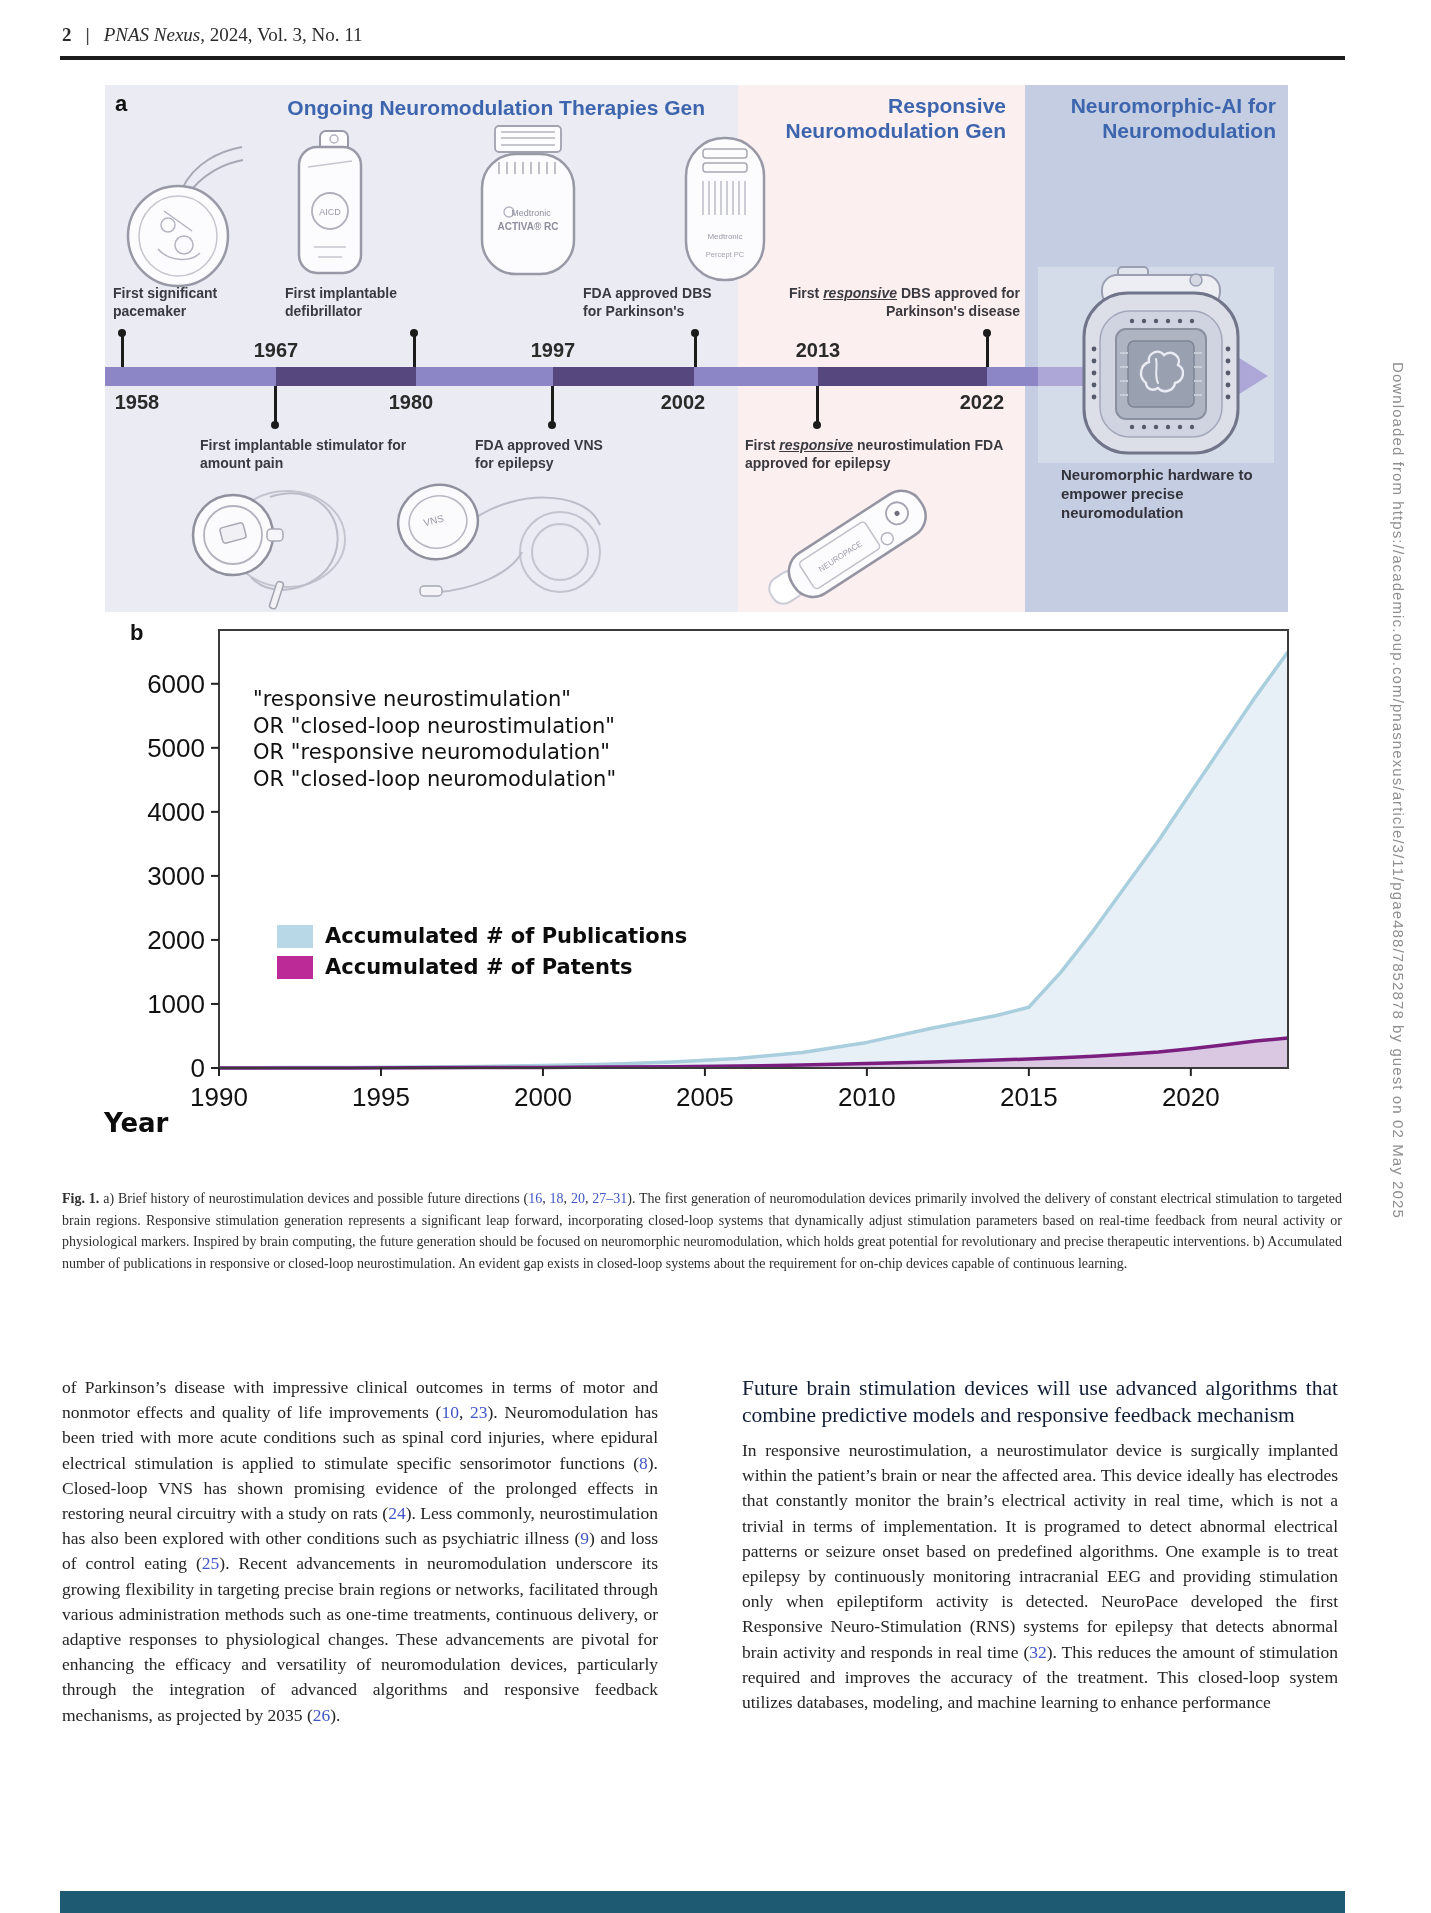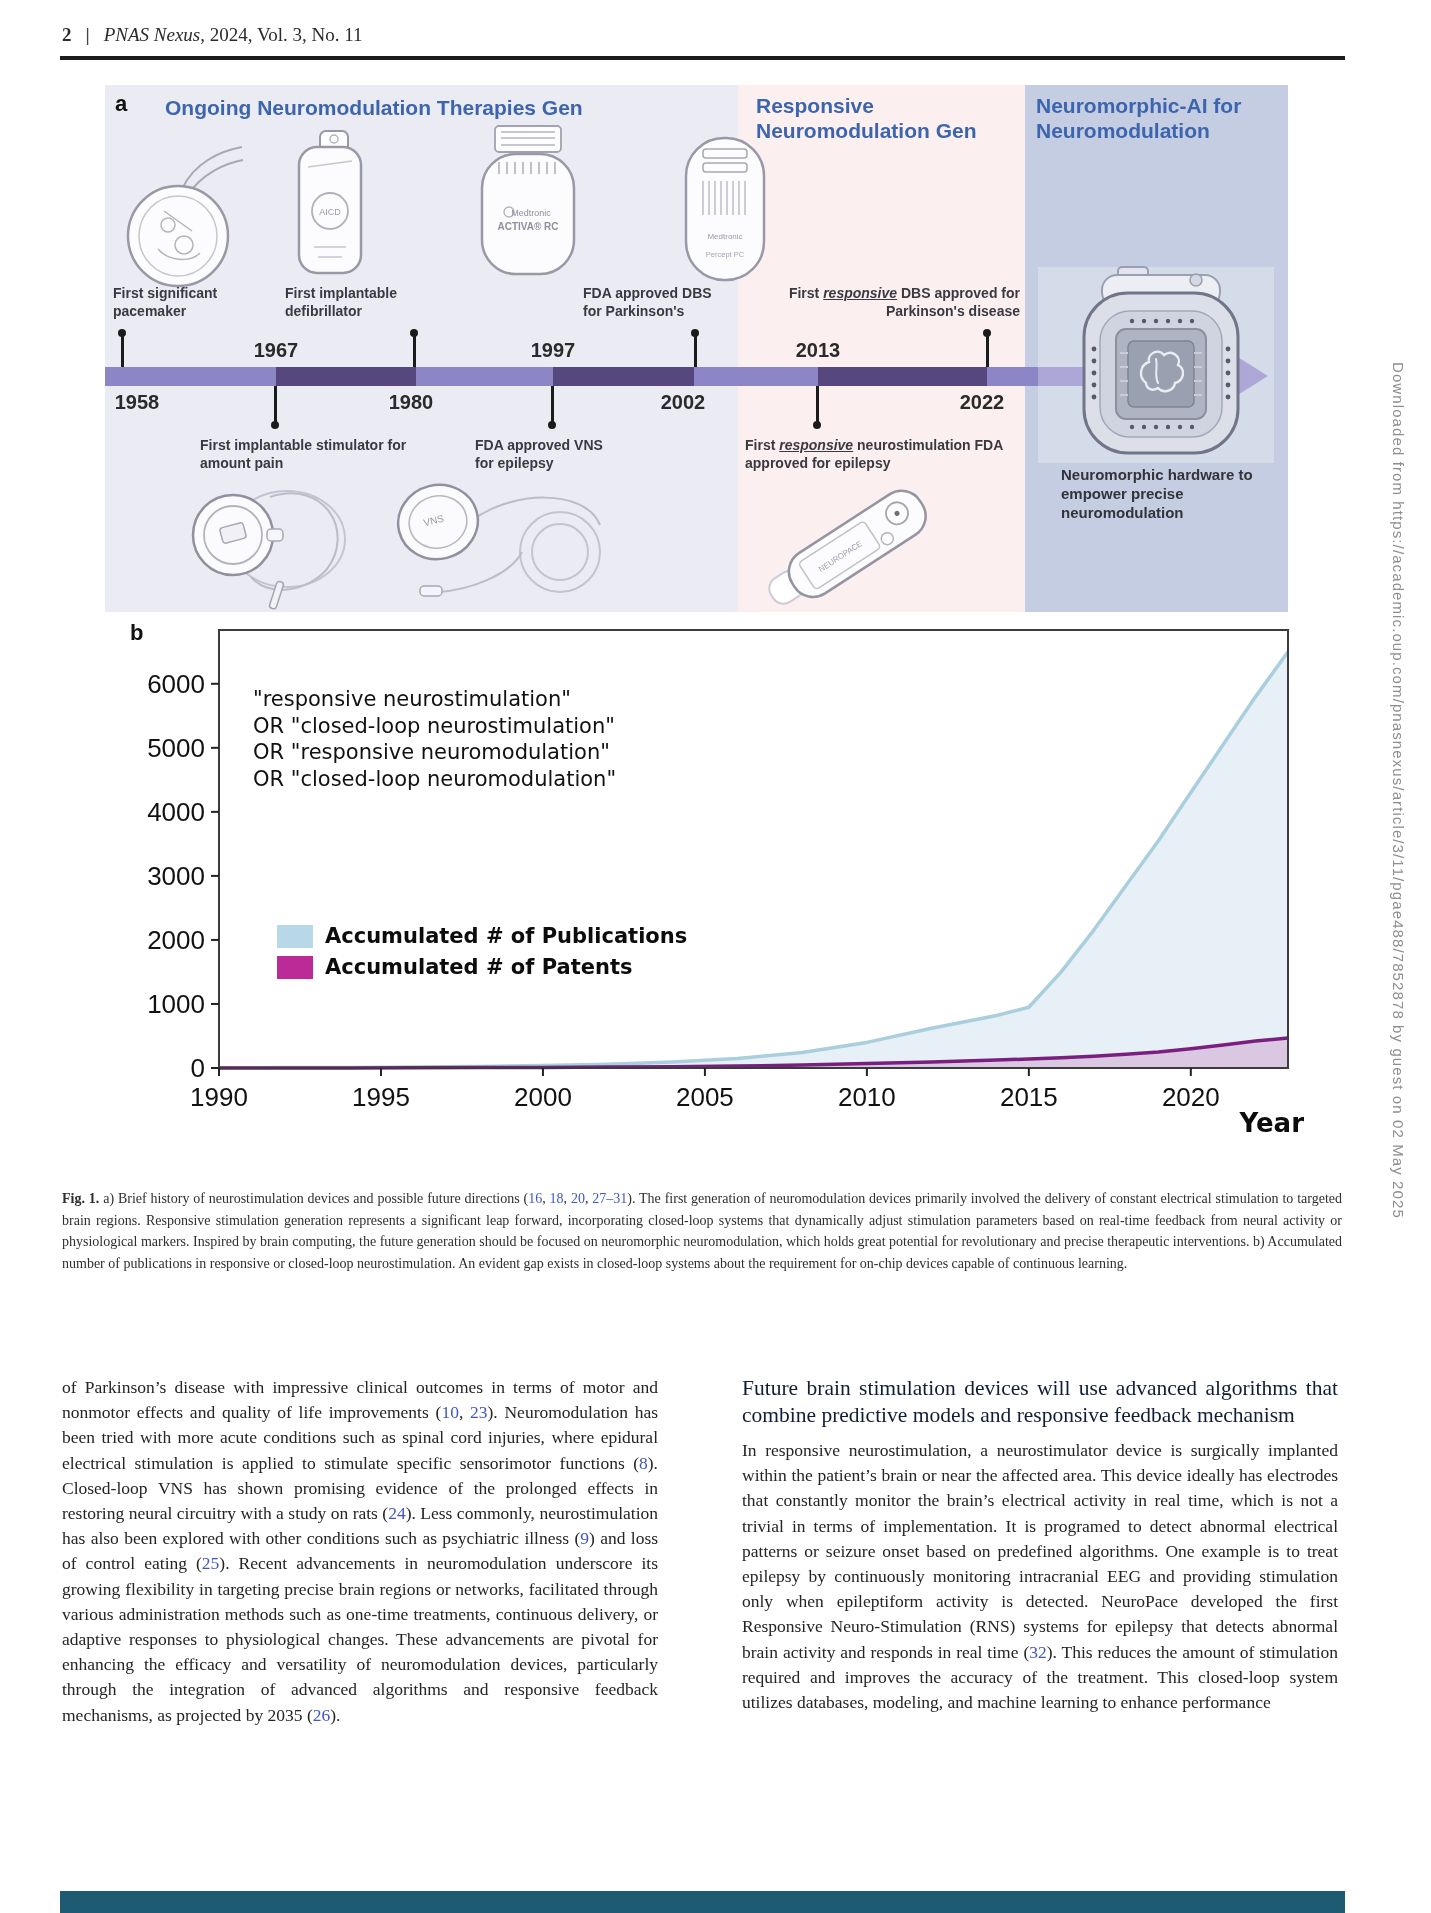--- a/index.html
+++ b/index.html
@@ -14,21 +14,21 @@
   #journal-header .jname{font-style:italic;}
   #top-rule{left:60px;top:56px;width:1285px;height:4px;background:#1c1c1c;}
 
   
   #figure-a{left:105px;top:85px;width:1183px;height:527px;font-family:"Liberation Sans", sans-serif;}
   .sec{position:absolute;top:0;height:527px;}
   #sec-ongoing{left:0;width:633px;background:var(--c-section_bg_ongoing);}
   #sec-responsive{left:633px;width:287px;background:var(--c-section_bg_responsive);}
   #sec-neuro{left:920px;width:263px;background:var(--c-section_bg_neuromorphic);}
   .sec-header{position:absolute;font-weight:bold;color:var(--c-section_header_blue);
-              font-size:21px;line-height:25px;text-align:left;}
+              font-size:21px;line-height:25px;text-align:right;}
   #panel-a-label{left:10px;top:6px;font-size:22px;font-weight:bold;color:#111;}
   .ev-label{position:absolute;font-size:14px;line-height:17.5px;font-weight:bold;color:#39393f;}
   .yr{position:absolute;font-size:20px;font-weight:bold;color:#2a2a2a;text-align:center;width:80px;}
   .dot{position:absolute;width:8px;height:8px;border-radius:50%;background:#1b1b1b;}
   .conn{position:absolute;width:2.5px;background:#1b1b1b;}
   #tl-bar{left:0;top:282px;width:1125px;height:19px;background:var(--c-timeline_light);}
   .tl-dark{position:absolute;top:282px;height:19px;background:var(--c-timeline_dark);}
   #tl-arrow{left:1123px;top:266px;width:0;height:0;border-top:25px solid transparent;
             border-bottom:25px solid transparent;border-left:40px solid var(--c-timeline_light);}
   #neuro-panel{left:933px;top:182px;width:236px;height:196px;background:rgba(255,255,255,0.28);}
@@ -38,21 +38,21 @@
   
   #chart-wrap{left:104px;top:600px;width:1200px;height:560px;}
   #panel-b-label{left:130px;top:620px;font-size:22px;font-weight:bold;color:#111;
                  font-family:"Liberation Sans", sans-serif;}
   #query-note{left:253px;top:686px;font-family:"DejaVu Sans", sans-serif;font-size:21px;
               line-height:26.5px;color:#111;}
   #legend{left:277px;top:924px;font-family:"DejaVu Sans", sans-serif;}
   .legend-row{display:flex;align-items:center;margin-bottom:7px;}
   .legend-swatch{width:36px;height:23px;margin-right:12px;display:inline-block;}
   .legend-label{font-size:21px;font-weight:bold;color:#0c0c0c;}
-  #xaxis-title{left:104px;top:1108px;width:1200px;text-align:right;
+  #xaxis-title{left:104px;top:1108px;width:1200px;text-align:left;
                font-family:"DejaVu Sans", sans-serif;font-size:26px;font-weight:bold;color:#0c0c0c;}
 
   
   #fig-caption{left:62px;top:1188px;width:1280px;font-size:14px;line-height:21.6px;
                color:#2e2e2e;text-align:justify;}
   .seg-bold{font-weight:bold;}
   .seg-ref{color:var(--c-ref_link_blue);}
   .seg-resp{font-weight:bold;font-style:italic;text-decoration:underline;}
   .bodycol{position:absolute;top:1375px;width:596px;font-size:17.5px;line-height:25.2px;
            text-align:justify;color:#242424;}

